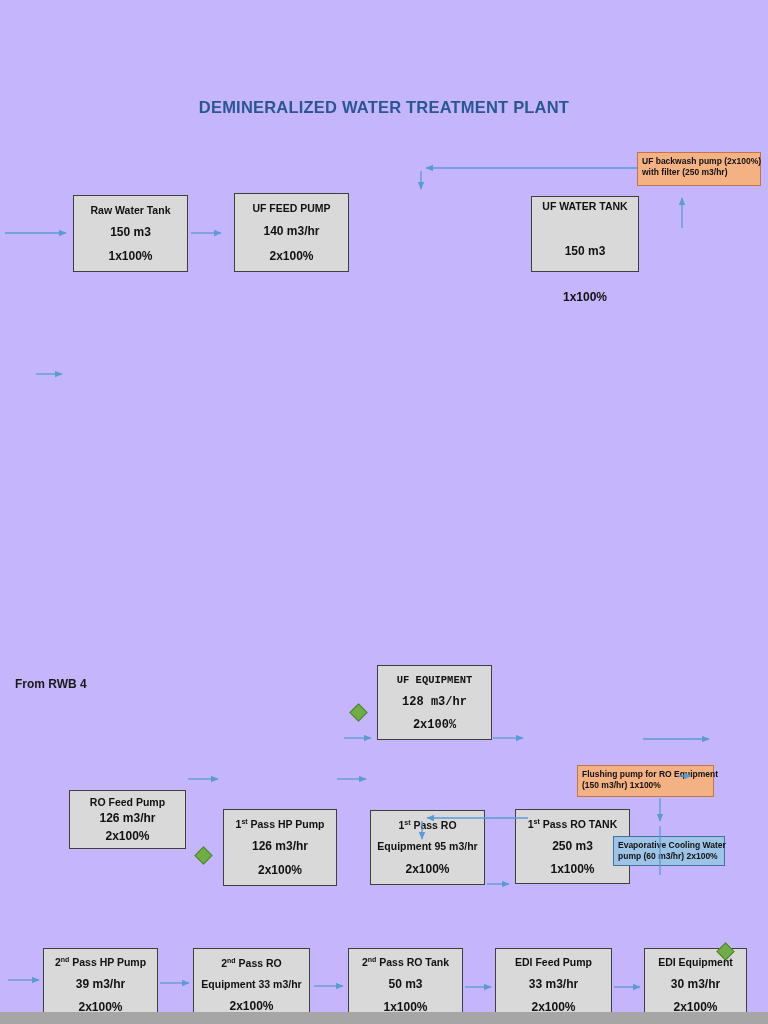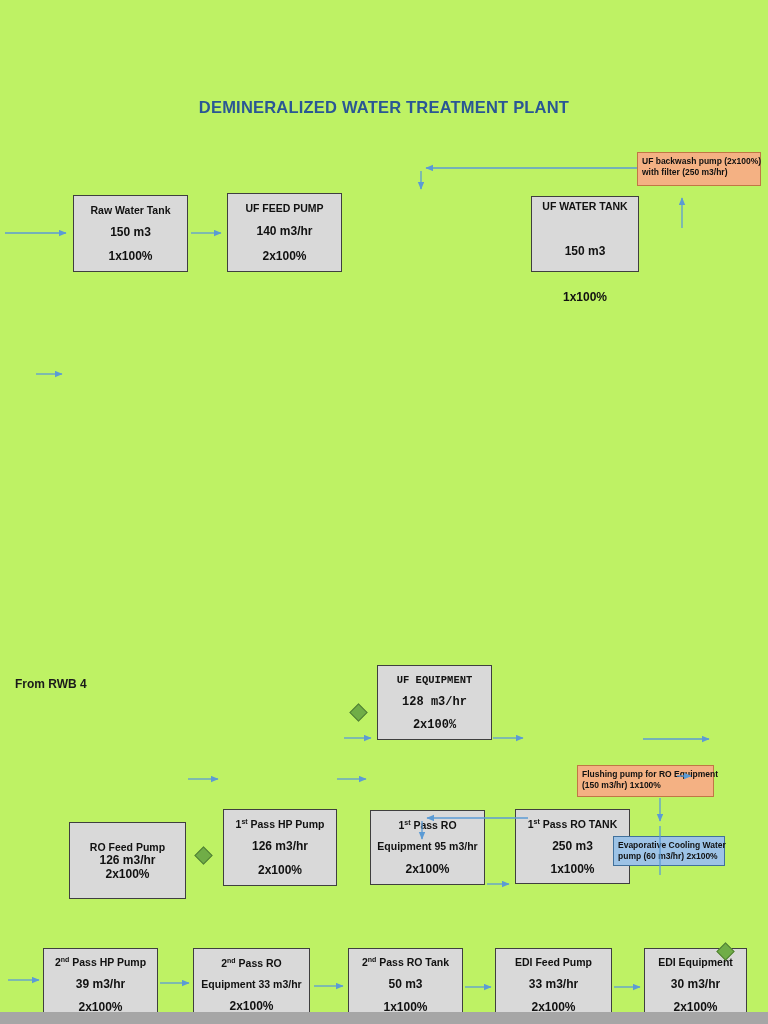--- a/index.html
+++ b/index.html
@@ -1,16 +1,16 @@
 <!DOCTYPE html>
 <html><head>
 <meta charset="utf-8">
 <style>
   html,body{margin:0;padding:0;background:#ffffff;}
-  .page{position:relative;width:768px;height:1024px;background:#bef264;overflow:hidden;
+  .page{position:relative;width:768px;height:1024px;background:#c4b5fd;overflow:hidden;
         font-family:"Liberation Sans", sans-serif;}
   .title{position:absolute;left:0;top:98px;width:768px;text-align:center;
          font-size:16.5px;font-weight:bold;letter-spacing:.2px;color:#2a5794;}
   .rwb4{position:absolute;left:15px;top:677px;font-size:12px;font-weight:bold;color:#1a1a1a;}
   .bx{position:absolute;background:#d9d9d9;border:1.6px solid #3f3f3f;box-sizing:border-box;
       display:flex;flex-direction:column;justify-content:space-around;align-items:center;
       text-align:center;padding:3px 9px;z-index:10;}
   .bx .t{font-size:10.5px;font-weight:bold;color:#111;white-space:nowrap;line-height:12px;}
   .bx .c{font-size:12px;font-weight:bold;color:#111;white-space:nowrap;}
   .bx .f{font-size:12px;font-weight:bold;color:#111;white-space:nowrap;}
@@ -30,21 +30,21 @@
 <div class="page">
 
   <div class="title">DEMINERALIZED WATER TREATMENT PLANT</div>
   <div class="rwb4">From RWB 4</div>
 
   <div class="bx" style="left:73px;top:195px;width:115px;height:77px;">
     <div class="t">Raw Water Tank</div>
     <div class="c">150 m3</div>
     <div class="f">1x100%</div>
   </div>
-  <div class="bx" style="left:227px;top:193px;width:115px;height:79px;">
+  <div class="bx" style="left:234px;top:193px;width:115px;height:79px;">
     <div class="t">UF FEED PUMP</div>
     <div class="c">140 m3/hr</div>
     <div class="f">2x100%</div>
   </div>
   <div class="bx" style="left:531px;top:196px;width:108px;height:76px;gap:32px;">
     <div class="t">UF WATER TANK</div>
     <div class="c">150 m3</div>
     <div class="f">1x100%</div>
   </div>
 
@@ -52,21 +52,21 @@
     <div>UF backwash pump (2x100%)</div>
     <div>with filter (250 m3/hr)</div>
   </div>
 
   <div class="bx" style="left:377px;top:665px;width:115px;height:75px;font-family:Liberation Mono, monospace;">
     <div class="t">UF EQUIPMENT</div>
     <div class="c">128 m3/hr</div>
     <div class="f">2x100%</div>
   </div>
 
-  <div class="bx" style="left:69px;top:822px;width:117px;height:77px;justify-content:center;">
+  <div class="bx" style="left:69px;top:790px;width:117px;height:59px;">
     <div class="t">RO Feed Pump</div>
     <div class="c">126 m3/hr</div>
     <div class="f">2x100%</div>
   </div>
   <div class="bx" style="left:223px;top:809px;width:114px;height:77px;">
     <div class="t"><span>1</span><sup>st</sup><span> Pass HP Pump</span></div>
     <div class="c">126 m3/hr</div>
     <div class="f">2x100%</div>
   </div>
   <div class="bx" style="left:370px;top:810px;width:115px;height:75px;">

